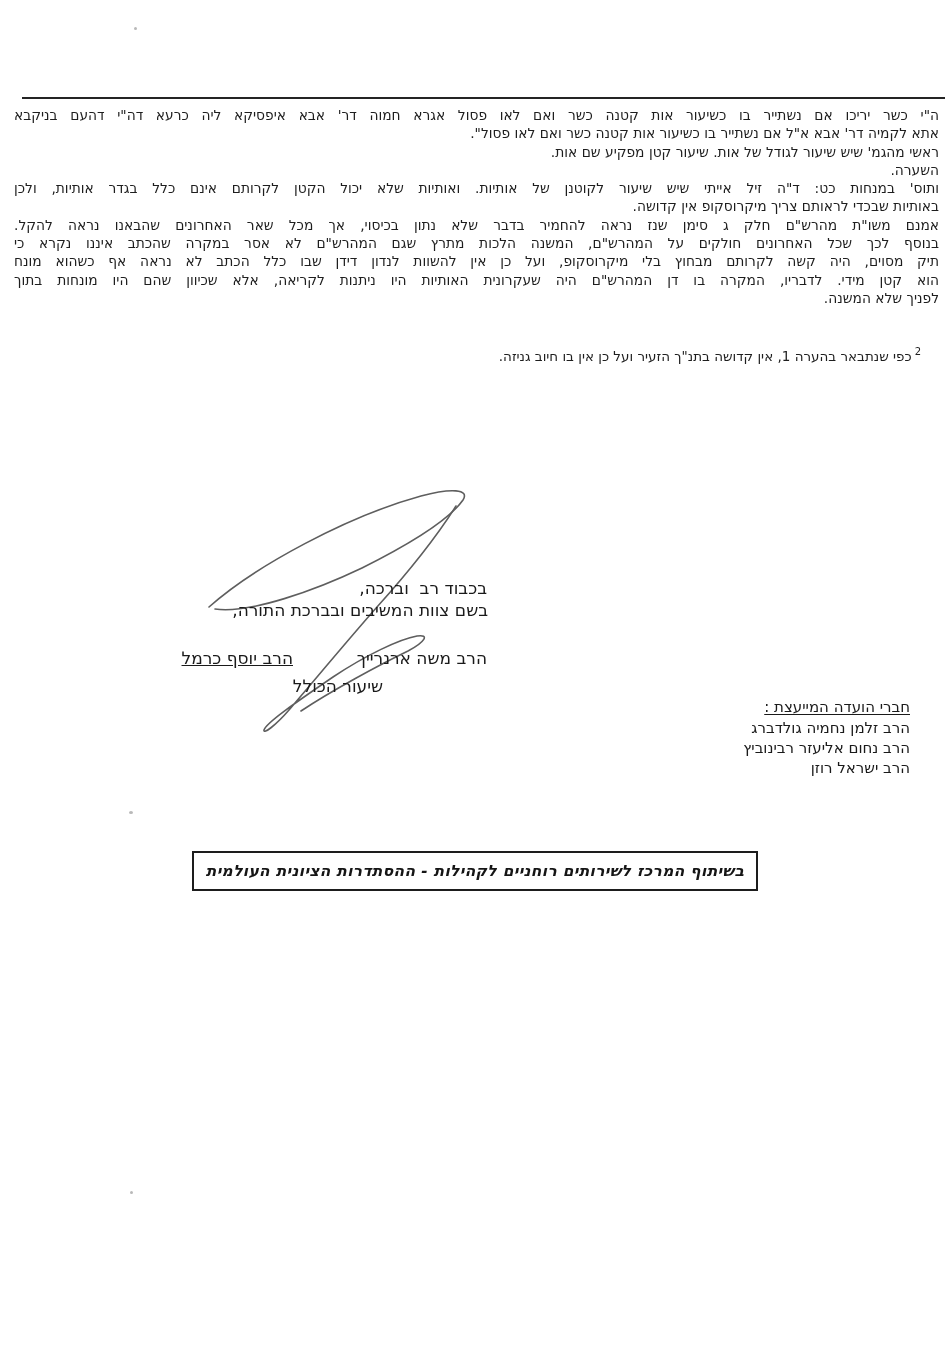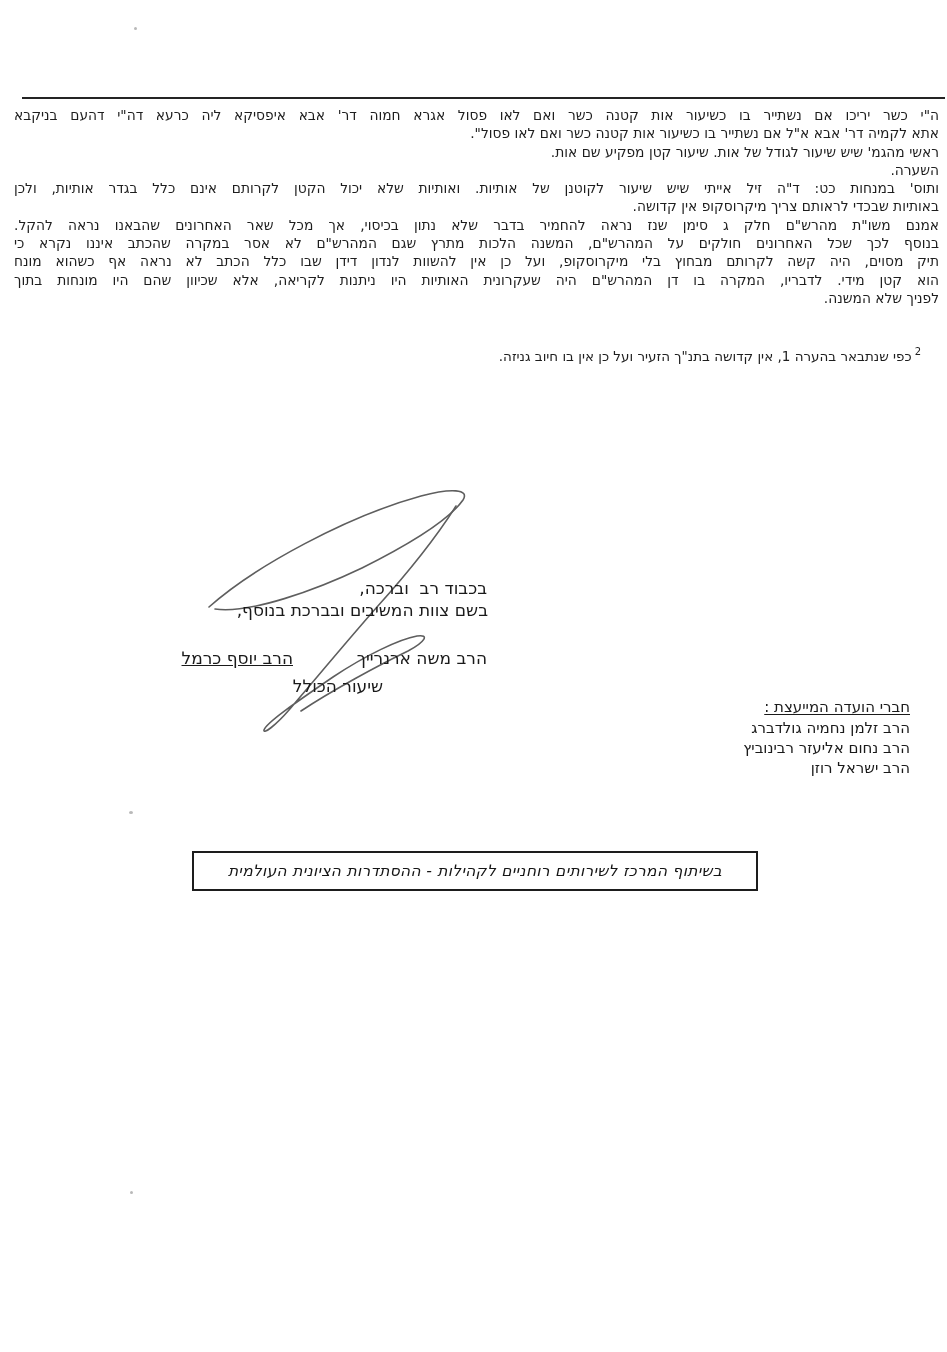--- a/index.html
+++ b/index.html
@@ -44,21 +44,21 @@
     position:absolute;right:37px;top:697px;
     direction:rtl;
     font-size:15px;line-height:20px;color:#1a1a1a;
   }
   .committee .heading{text-decoration:underline;text-underline-offset:2px;margin-bottom:1px;}
   .footer-box{
     position:absolute;left:192px;top:851px;width:562px;height:36px;
     border:2px solid #1d1d1d;
     display:flex;align-items:center;justify-content:center;
     direction:rtl;
-    font-weight:normal;font-style:italic;
+    font-weight:bold;font-style:italic;
     font-size:15.5px;color:#151515;
     letter-spacing:.3px;
   }
   .sig-svg{position:absolute;left:0;top:0;pointer-events:none;}
 </style>
 </head>
 <body>
 
 <div class="page">
 
@@ -98,21 +98,21 @@
                C 347,641 313,682 289,710
                C 276,725 263,735 264,730
                C 266,723 295,703 333,677
                C 366,655 400,639 417,636
                C 430,634 425,642 408,651
                C 379,665 331,691 301,711"></path>
     </g>
   </svg>
 
   <div class="closing salutation">בכבוד רב  וברכה,</div>
-  <div class="closing team-line">בשם צוות המשיבים ובברכת בנוסף,</div>
+  <div class="closing team-line">בשם צוות המשיבים ובברכת התורה,</div>
   <div class="closing signer-right">הרב משה ארנרייך</div>
   <div class="closing signer-left">הרב יוסף כרמל</div>
   <div class="closing signers-title">שיעור הכולל</div>
 
   <div class="committee">
     <div class="heading">חברי הועדה המייעצת :</div>
     <div>הרב זלמן נחמיה גולדברג</div>
     <div>הרב נחום אליעזר רבינוביץ</div>
     <div>הרב ישראל רוזן</div>
   </div>

